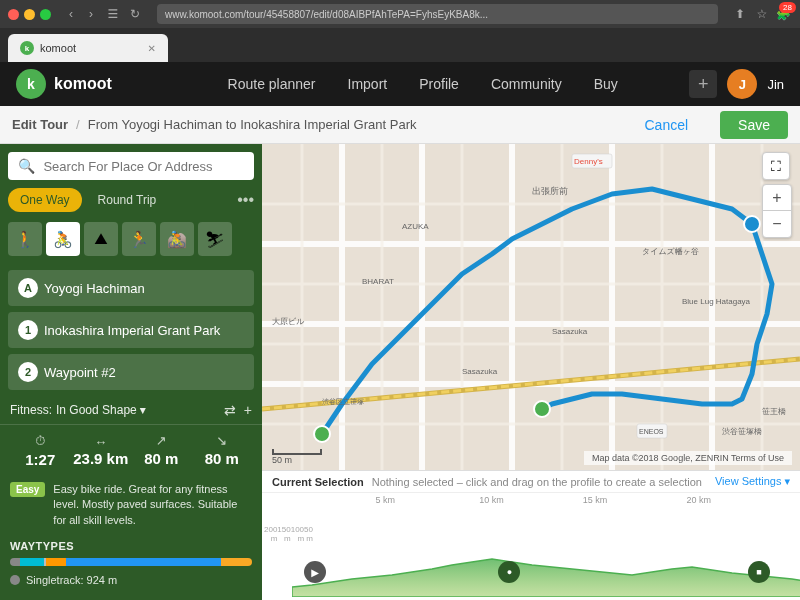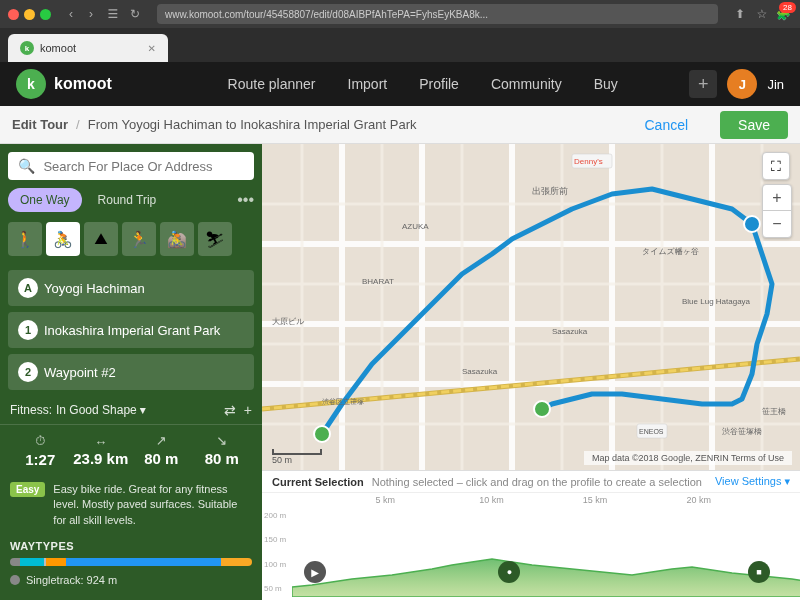--- a/index.html
+++ b/index.html
@@ -209,21 +209,21 @@
       gap: 4px;
       margin-bottom: 6px;
     }
     .route-tab {
       padding: 5px 12px;
       border-radius: 14px;
       font-size: 12px;
       font-weight: 500;
       cursor: pointer;
     }
-    .route-tab.active { background: #c4b5fd; color: #2d5a27; }
+    .route-tab.active { background: #eab308; color: #2d5a27; }
     .route-tab.inactive { color: rgba(255,255,255,0.8); }
     .route-tab-more { margin-left: auto; color: rgba(255,255,255,0.7); font-size: 16px; cursor: pointer; }
 
     
     .activity-icons {
       display: flex;
       align-items: center;
       padding: 4px 8px;
       gap: 4px;
       margin-bottom: 6px;
@@ -396,29 +396,30 @@
     .ruler-mark { flex: 1; text-align: left; }
 
     .elevation-chart {
       height: 80px;
       position: relative;
       padding: 0 10px;
     }
     .elevation-y-labels {
       position: absolute;
       left: 0;
-      top: 0;
+      top: 14px;
       bottom: 0;
       width: 30px;
       display: flex;
-      flex-direction: column;
+      flex-direction: row;
       justify-content: space-between;
       font-size: 8px;
       color: #aaa;
       padding: 4px 2px;
+      text-align: right;
     }
     .playback-icon {
       width: 22px; height: 22px;
       border-radius: 50%;
       background: #555;
       display: flex; align-items: center; justify-content: center;
       color: white; font-size: 10px; cursor: pointer;
     }
 
     

